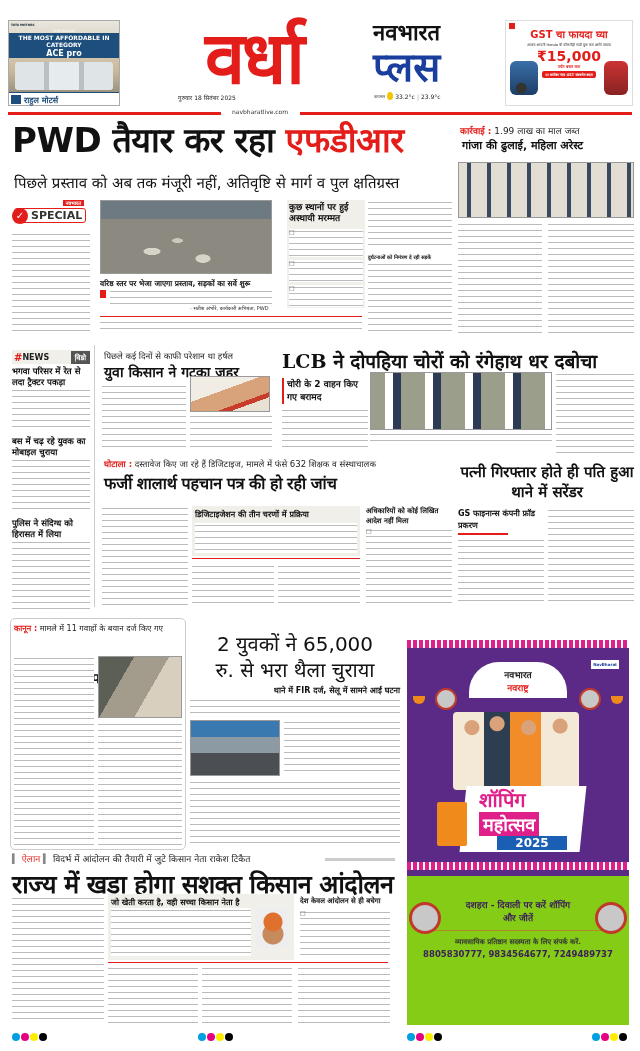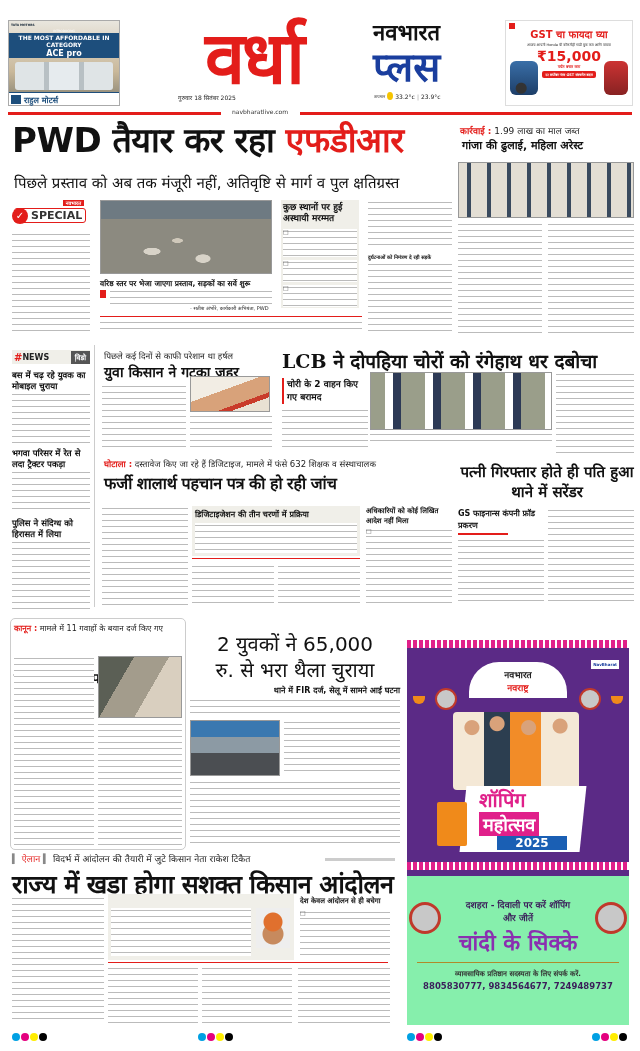--- a/index.html
+++ b/index.html
@@ -71,21 +71,21 @@
   </div>
 </div>
 <div class="abs txt gray" style="left:12px;top:232px;width:78px;height:102px"></div>
 
 <div class="abs photo" style="left:100px;top:200px;width:172px;height:74px;background:radial-gradient(ellipse at 30% 70%,#d8d3c8 0 8px,transparent 9px),radial-gradient(ellipse at 60% 80%,#d8d3c8 0 7px,transparent 8px),radial-gradient(ellipse at 45% 55%,#cfc8ba 0 5px,transparent 6px),linear-gradient(#6e7a82 0 25%,#8c8a80 25%)"></div>
 <div class="abs hdl" style="left:100px;top:278px;font-size:7.5px">वरिष्ठ स्तर पर भेजा जाएगा प्रस्ताव, सड़कों का सर्वे शुरू</div>
 <div class="abs" style="left:100px;top:290px;width:6px;height:8px;background:#e31d1a"></div>
 <div class="abs txt gray" style="left:110px;top:289px;width:162px;height:16px"></div>
 <div class="abs txt" style="left:190px;top:305px;font-size:5px;color:#222;white-space:nowrap">- सतीश अंभोरे, कार्यकारी अभियंता, PWD</div>
 
-<div class="abs" style="left:281px;top:200px;width:78px;height:108px;background:#f0efe9">
+<div class="abs" style="left:287px;top:200px;width:78px;height:108px;background:#f0efe9">
   <div class="hdl" style="font-size:9px;line-height:11px;white-space:normal;padding:2px">कुछ स्थानों पर हुई अस्थायी मरम्मत</div>
   <div class="txt gray bul" style="margin:3px 2px;height:28px"></div>
   <div class="txt gray bul" style="margin:3px 2px;height:22px"></div>
   <div class="txt gray bul" style="margin:3px 2px;height:22px"></div>
 </div>
 <div class="abs txt gray" style="left:368px;top:200px;width:84px;height:50px"></div>
 <div class="abs hdl" style="left:368px;top:254px;font-size:5px">दुर्घटनाओं को निमंत्रण दे रही सड़कें</div>
 <div class="abs txt gray" style="left:368px;top:262px;width:84px;height:72px"></div>
 <div class="abs" style="left:100px;top:316px;width:262px;height:1px;background:#e31d1a"></div>
 <div class="abs txt gray" style="left:100px;top:320px;width:262px;height:14px"></div>
@@ -98,27 +98,27 @@
 <div class="abs photo" style="left:458px;top:162px;width:176px;height:56px;background:repeating-linear-gradient(90deg,#e3ded4 0 8px,#3a4a5e 8px 12px,#e3ded4 12px 20px),#ddd"></div>
 <div class="abs txt gray" style="left:458px;top:222px;width:84px;height:112px"></div>
 <div class="abs txt gray" style="left:548px;top:222px;width:86px;height:112px"></div>
 
 <div class="abs" style="left:12px;top:350px;width:78px;height:14px;background:#f0efe9;display:flex;align-items:center">
   <span class="red" style="font:bold 10px 'DejaVu Sans',sans-serif;margin-left:2px">#</span>
   <span style="font:bold 8px 'DejaVu Sans',sans-serif;color:#222">NEWS</span>
   <span style="margin-left:auto;background:#555;color:#fff;font:bold 7px 'DejaVu Sans',sans-serif;padding:2px 4px">वि़डो</span>
 </div>
 <div class="abs" style="left:12px;top:366px;width:78px">
+  <div>
+    <div class="hdl" style="font-size:8.5px;line-height:11px;white-space:normal">भगवा परिसर में रेत से लदा ट्रैक्टर पकड़ा</div>
+    <div class="txt gray" style="height:44px"></div>
+  </div>
   <div style="margin-top:4px">
     <div class="hdl" style="font-size:8.5px;line-height:11px;white-space:normal">बस में चढ़ रहे युवक का मोबाइल चुराया</div>
     <div class="txt gray" style="height:56px"></div>
-  </div>
-  <div>
-    <div class="hdl" style="font-size:8.5px;line-height:11px;white-space:normal">भगवा परिसर में रेत से लदा ट्रैक्टर पकड़ा</div>
-    <div class="txt gray" style="height:44px"></div>
   </div>
   <div style="margin-top:4px">
     <div class="hdl" style="font-size:8.5px;line-height:11px;white-space:normal">पुलिस ने संदिग्ध को हिरासत में लिया</div>
     <div class="txt gray" style="height:70px"></div>
   </div>
 </div>
 <div class="abs" style="left:94px;top:345px;width:1px;height:262px;background:#ccc"></div>
 
 <div class="abs" style="left:104px;top:350px;font:8.5px 'DejaVu Sans',sans-serif;color:#222;white-space:nowrap">पिछले कई दिनों से काफी परेशान था हर्षल</div>
 <div class="abs hdl" style="left:104px;top:362px;font-size:14px">युवा किसान ने गटका जहर</div>
@@ -177,20 +177,21 @@
 <div class="abs" style="left:12px;top:852px;font:9px 'DejaVu Sans',sans-serif;white-space:nowrap">
   <span style="color:#888">▍</span>
   <span class="red">ऐलान</span>
   <span style="color:#888">▍</span>
   <span>विदर्भ में आंदोलन की तैयारी में जुटे किसान नेता राकेश टिकैत</span>
 </div>
 <div class="abs" style="left:325px;top:858px;width:70px;height:3px;background:#ccc"></div>
 <div class="abs hdl" style="left:12px;top:866px;font-size:25px;letter-spacing:-0.5px">राज्य में खड़ा होगा सशक्त किसान आंदोलन</div>
 <div class="abs txt gray" style="left:12px;top:896px;width:92px;height:128px"></div>
 <div class="abs" style="left:108px;top:894px;width:186px;height:66px;background:#f0efe9">
+  <div class="hdl" style="font-size:8px;padding:2px 3px">जो खेती करता है, वही सच्चा किसान नेता है</div>
   <div class="txt gray" style="position:absolute;left:3px;top:14px;width:140px;height:48px"></div>
   <div style="position:absolute;right:4px;top:14px;width:34px;height:40px;background:radial-gradient(circle at 50% 35%,#e0702e 0 9px,transparent 10px),radial-gradient(circle at 50% 65%,#c78a5e 0 10px,transparent 11px),#eee"></div>
 </div>
 <div class="abs" style="left:108px;top:962px;width:280px;height:1px;background:#e31d1a"></div>
 <div class="abs txt gray" style="left:108px;top:966px;width:90px;height:58px"></div>
 <div class="abs txt gray" style="left:202px;top:966px;width:90px;height:58px"></div>
 <div class="abs hdl" style="left:300px;top:896px;font-size:7px">देश केवल आंदोलन से ही बचेगा</div>
 <div class="abs txt gray bul" style="left:300px;top:910px;width:90px;height:50px"></div>
 <div class="abs txt gray" style="left:298px;top:966px;width:92px;height:58px"></div>
 
@@ -205,26 +206,25 @@
   <div style="position:absolute;right:6px;top:56px;width:12px;height:8px;background:#f08a1a;border-radius:0 0 8px 8px"></div>
   <div style="position:absolute;left:28px;top:48px;width:22px;height:22px;border-radius:50%;background:#c8c8c8;border:2px solid #c0392b"></div>
   <div style="position:absolute;right:28px;top:48px;width:22px;height:22px;border-radius:50%;background:#c8c8c8;border:2px solid #c0392b"></div>
   <div style="position:absolute;left:46px;top:72px;width:126px;height:78px;background:radial-gradient(circle at 15% 20%,#d9a27a 0 7px,transparent 8px),radial-gradient(circle at 35% 15%,#d9a27a 0 7px,transparent 8px),radial-gradient(circle at 60% 20%,#d9a27a 0 7px,transparent 8px),radial-gradient(circle at 85% 18%,#d9a27a 0 7px,transparent 8px),linear-gradient(90deg,#f4e8d6 0 25%,#2c3e50 25% 45%,#f28c28 45% 70%,#f4e8d6 70%);border-radius:4px"></div>
   <div style="position:absolute;left:56px;top:146px;width:120px;height:66px;background:#fff;transform:skewX(-6deg)"></div>
   <div style="position:absolute;left:72px;top:146px;font:bold 20px 'DejaVu Sans',sans-serif;color:#e0208a">शॉपिंग</div>
   <div style="position:absolute;left:72px;top:172px;font:bold 18px 'DejaVu Sans',sans-serif;color:#fff;background:#e0208a;padding:0 4px">महोत्सव</div>
   <div style="position:absolute;left:90px;top:196px;width:70px;text-align:center;font:bold 12px 'DejaVu Sans',sans-serif;color:#fff;background:#1a5fb4">2025</div>
   <div style="position:absolute;left:30px;top:162px;width:30px;height:44px;background:#f08a1a;border-radius:2px"></div>
   <div style="position:absolute;left:0;top:222px;width:100%;height:8px;background:repeating-linear-gradient(90deg,#e0208a 0 4px,#fff 4px 6px)"></div>
-  <div style="position:absolute;left:0;top:236px;width:100%;height:150px;background:#86efac;text-align:center">
+  <div style="position:absolute;left:0;top:236px;width:100%;height:150px;background:#84cc16;text-align:center">
     <div style="position:absolute;left:2px;top:26px;width:32px;height:32px;border-radius:50%;background:#c8c8c8;border:3px solid #c0392b"></div>
     <div style="position:absolute;right:2px;top:26px;width:32px;height:32px;border-radius:50%;background:#c8c8c8;border:3px solid #c0392b"></div>
     <div style="font:bold 9px 'DejaVu Sans',sans-serif;color:#3b1d5a;margin-top:22px">दशहरा - दिवाली पर करें शॉपिंग</div>
     <div style="font:bold 9px 'DejaVu Sans',sans-serif;color:#3b1d5a">और जीतें</div>
-    <div style="font:bold 22px 'DejaVu Sans',sans-serif;color:#8a2fb0;margin-top:2px">चांदी के सिक्के</div>
     <div style="height:1px;background:#b08a2a;margin:6px 10px"></div>
     <div style="font:bold 7px 'DejaVu Sans',sans-serif;color:#333">व्यावसायिक प्रतिष्ठान सदस्यता के लिए संपर्क करें.</div>
     <div style="font:bold 8.5px 'DejaVu Sans',sans-serif;color:#3b1d5a;margin-top:3px">8805830777, 9834564677, 7249489737</div>
   </div>
 </div>
 
 <div class="abs" style="left:12px;top:1026px">
   <span class="dot" style="background:#00a0e3"></span><span class="dot" style="background:#e4007f"></span><span class="dot" style="background:#ffed00"></span><span class="dot" style="background:#000"></span>
 </div>
 <div class="abs" style="left:198px;top:1026px">

